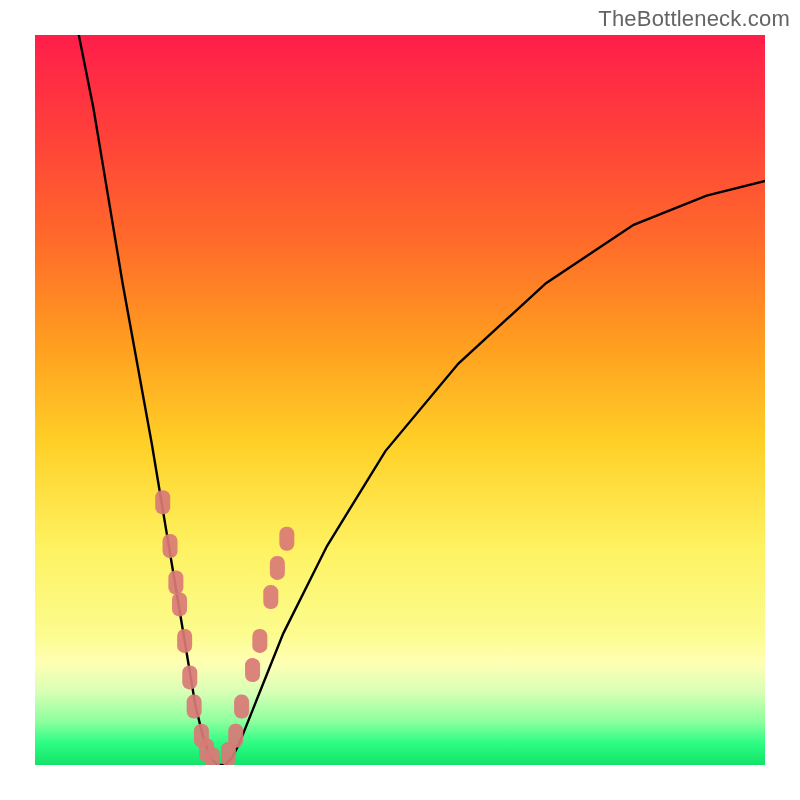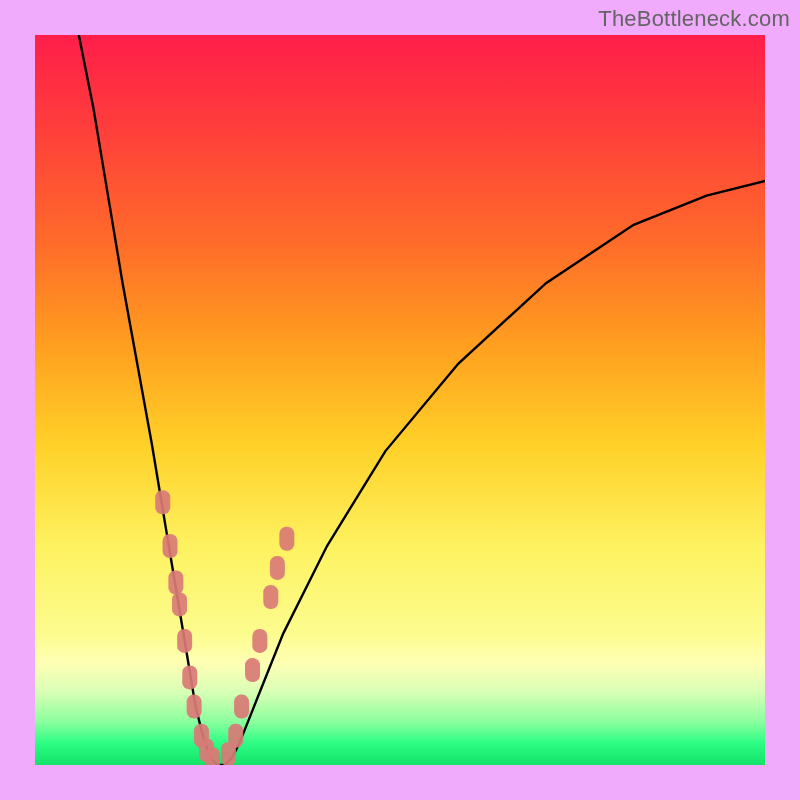--- a/index.html
+++ b/index.html
@@ -8,21 +8,21 @@
     width: 800px;
     height: 800px;
     overflow: hidden;
     background: #000;
     font-family: Arial, Helvetica, sans-serif;
   }
   .frame {
     position: relative;
     width: 800px;
     height: 800px;
-    background: #f0abfc;
+    background: #ffffff;
   }
   .plot-area {
     position: absolute;
     left: 35px;
     top: 35px;
     width: 730px;
     height: 730px;
     background: linear-gradient(to bottom,
       #ff1e4a 0%,
       #ff3c3c 12%,

